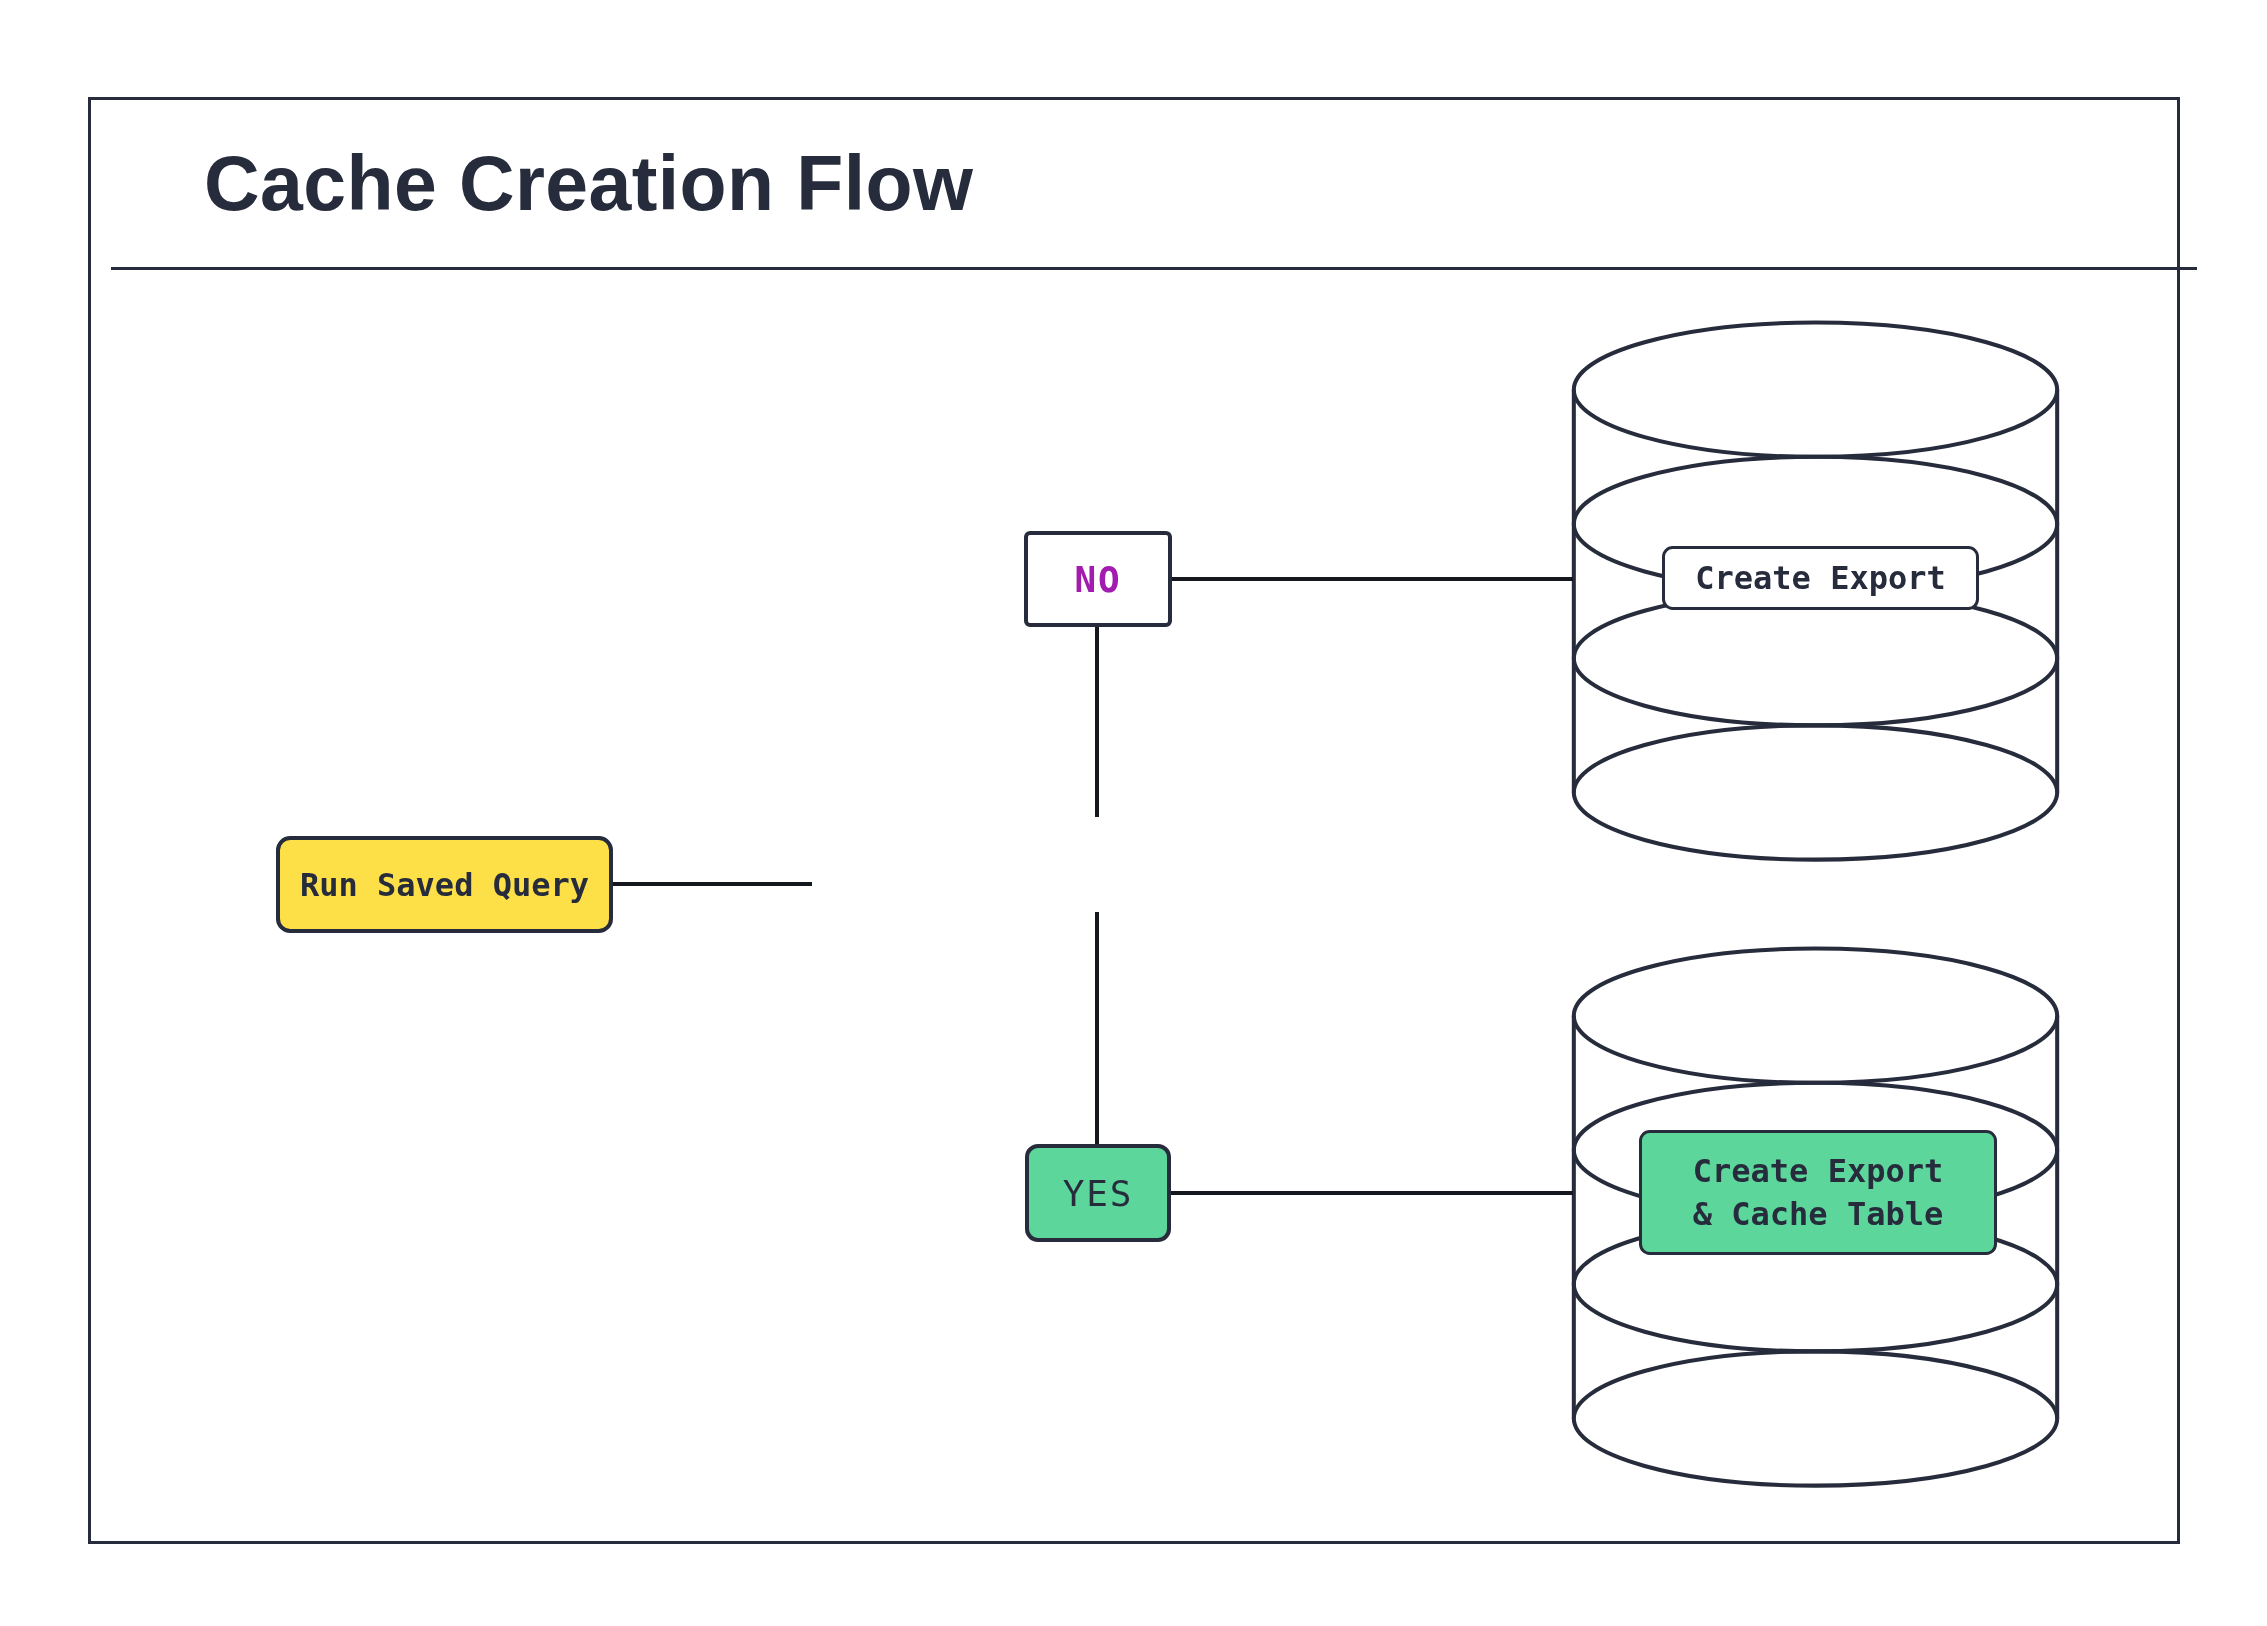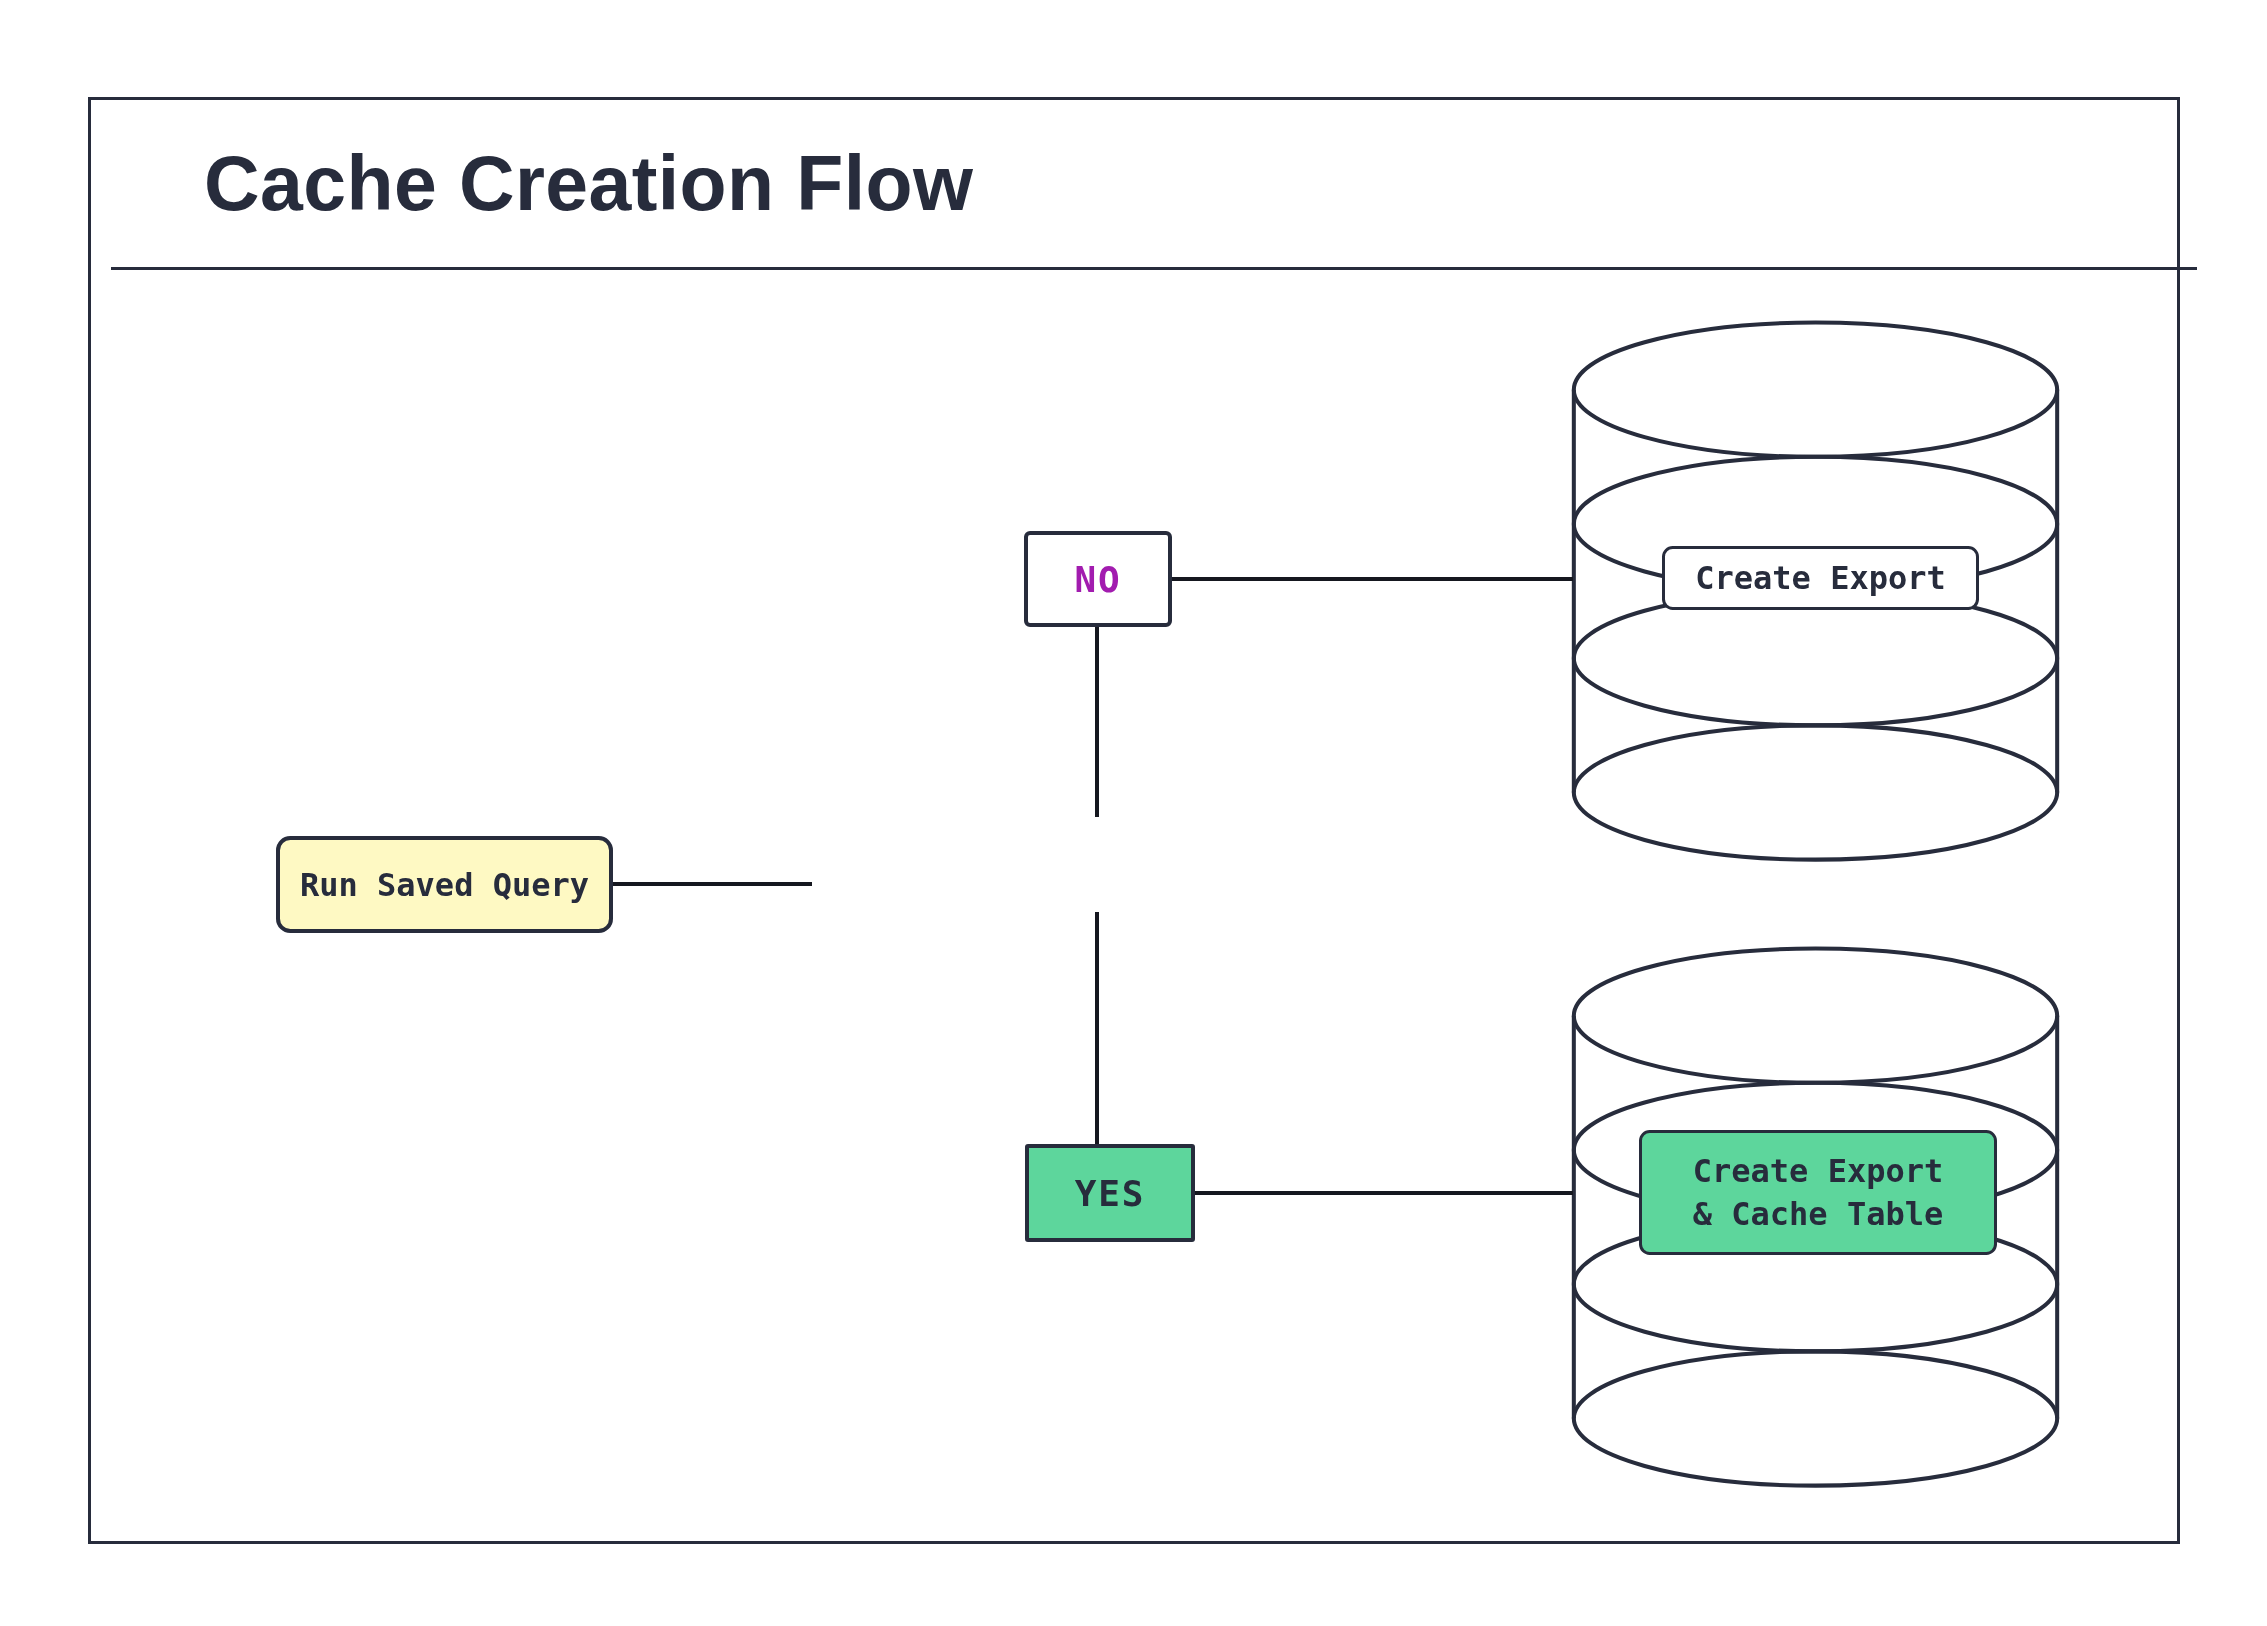--- a/index.html
+++ b/index.html
@@ -24,37 +24,37 @@
   .hline,.vline{position:absolute;background:#15171F;}
   .hline{height:3.6px;}
   .vline{width:3.6px;}
   .node{
     position:absolute;box-sizing:border-box;
     display:flex;align-items:center;justify-content:center;
     white-space:nowrap;
   }
   .run-box{
     left:276px;top:836px;width:337px;height:97px;
-    background:#fef9c3;border:4.5px solid #272C3C;border-radius:14.3px;
+    background:#fde047;border:4.5px solid #272C3C;border-radius:14.3px;
     font-size:32px;font-weight:700;color:#272C3C;text-align:center;
   }
   .question-box{
     left:811px;top:817px;width:596px;height:95px;
     background:#272C3C;border-radius:12.5px;
     font-size:32px;font-weight:400;color:#E9EAEE;z-index:3;
   }
   .no-box{
     left:1024px;top:531px;width:148px;height:96px;
     background:#ffffff;border:4.5px solid #272C3C;border-radius:6px;
     font-size:36px;font-weight:700;letter-spacing:1.8px;color:#a21caf;z-index:3;
   }
   .yes-box{
-    left:1025px;top:1144px;width:170px;height:98px;
-    background:#5DD69C;border:4.5px solid #272C3C;border-radius:3px;
-    font-size:36px;font-weight:700;letter-spacing:1.8px;color:#272C3C;z-index:3;
+    left:1025px;top:1144px;width:146px;height:98px;
+    background:#5DD69C;border:4.5px solid #272C3C;border-radius:13px;
+    font-size:36px;font-weight:400;letter-spacing:1.8px;color:#272C3C;z-index:3;
   }
   .db-svg{position:absolute;z-index:1;}
   .db-top{left:1570px;top:319px;}
   .db-bottom{left:1570px;top:945px;}
   .export-label{
     left:1662px;top:546px;width:317px;height:64px;
     background:#ffffff;border:3.6px solid #272C3C;border-radius:10.7px;
     font-size:32px;font-weight:700;color:#272C3C;z-index:4;
   }
   .export-cache-label{

